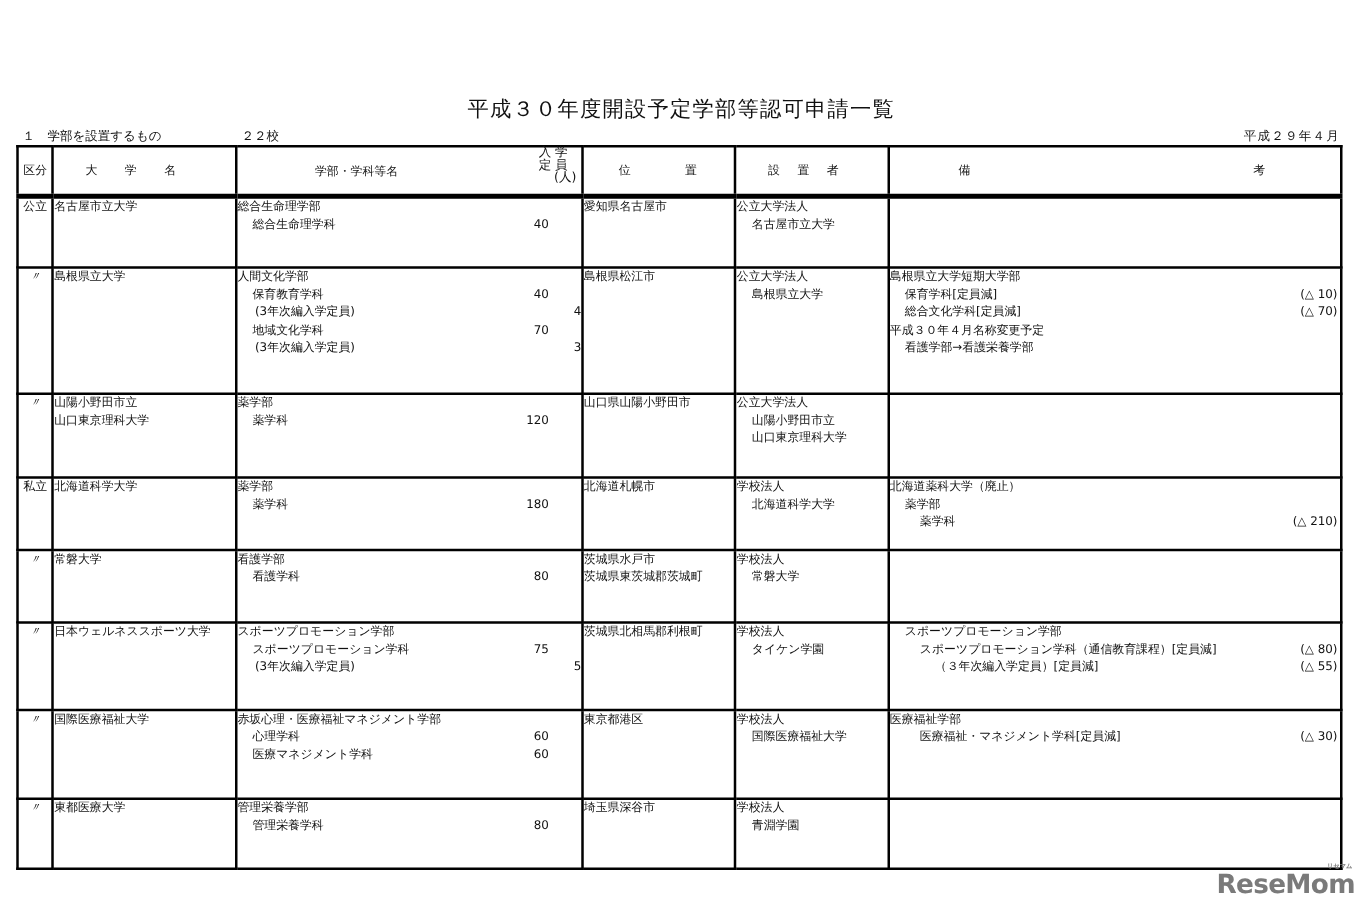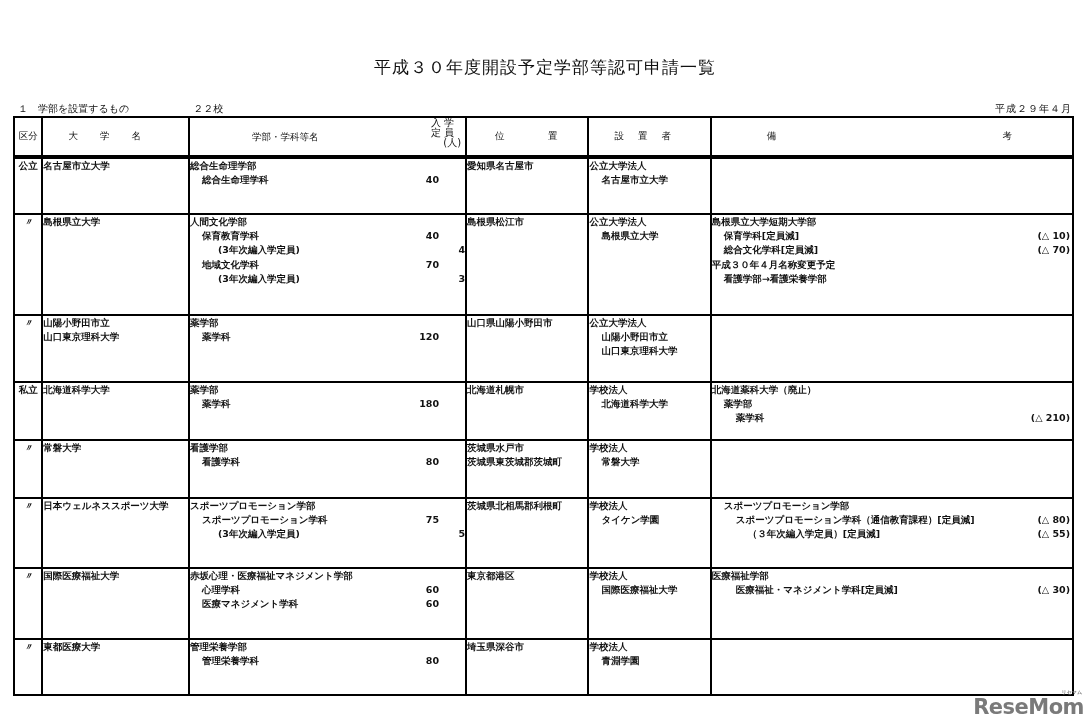--- a/index.html
+++ b/index.html
@@ -2,38 +2,38 @@
 <html><head>
 <meta charset="utf-8">
 <style>
   html, body { margin: 0; padding: 0; background: #ffffff; }
   body {
     width: 1090px; height: 723px; position: relative; overflow: hidden;
     font-family: "DejaVu Sans", "Liberation Sans", sans-serif;
     color: #111;
   }
   .title {
-    position: absolute; left: 0; top: 56px; width: 1090px; text-align: center;
+    position: absolute; left: 0; top: 76px; width: 1090px; text-align: center;
     font-size: 17px; letter-spacing: 1px; font-weight: normal;
   }
   .subhead {
     position: absolute; left: 18px; top: 102px; font-size: 10px;
     word-spacing: 2px;
   }
   .subhead .gap { display: inline-block; width: 64px; }
   .datestamp {
     position: absolute; right: 18px; top: 102px; font-size: 10px; letter-spacing: 1px;
   }
   table.grid {
     position: absolute; left: 13px; top: 116px;
     border-collapse: collapse; table-layout: fixed;
     width: 1061px; font-size: 9.5px;
   }
   table.grid th, table.grid td {
-    border: 2px solid #000; padding: 0; vertical-align: top; font-weight: bold;
+    border: 2px solid #000; padding: 0; vertical-align: top;
   }
   table.grid thead th {
     height: 37px; font-weight: normal; vertical-align: middle; position: relative;
     border-bottom-width: 4px;
   }
   .col-kubun { width: 28px; }
   .col-univ  { width: 145px; }
   .col-fac   { width: 274px; }
   .col-loc   { width: 121px; }
   .col-est   { width: 121px; }
@@ -50,21 +50,21 @@
   }
   .hdr-cap .l1 { padding-left: 12px; letter-spacing: 3px; }
   .hdr-cap .l2 { padding-left: 12px; letter-spacing: 3px; }
   .hdr-cap .l3 { text-align: right; }
 
   .cell { padding: 7px 3px 0 3px; line-height: 14.2px; }
   .kubun-cell { text-align: center; padding-top: 7px; line-height: 14.2px; }
   .ditto { font-style: italic; }
   .fac-line { position: relative; white-space: nowrap; }
   .fac-line .ind1 { padding-left: 12px; }
-  .fac-line .ind2 { padding-left: 28px; margin-top: 25px; }
+  .fac-line .ind2 { padding-left: 14px; margin-top: 25px; }
   .cap { position: absolute; right: 26px; top: 0; }
   .cap.edge { right: 0px; }
   .ind { padding-left: 12px; }
   .ind2 { padding-left: 24px; }
   .note-line { position: relative; white-space: nowrap; }
   .note-line .delta { position: absolute; right: 2px; top: 0; }
 
   .watermark {
     position: absolute; right: 6px; bottom: 4px;
     font-family: "DejaVu Sans", sans-serif; font-weight: bold; font-size: 21px;

